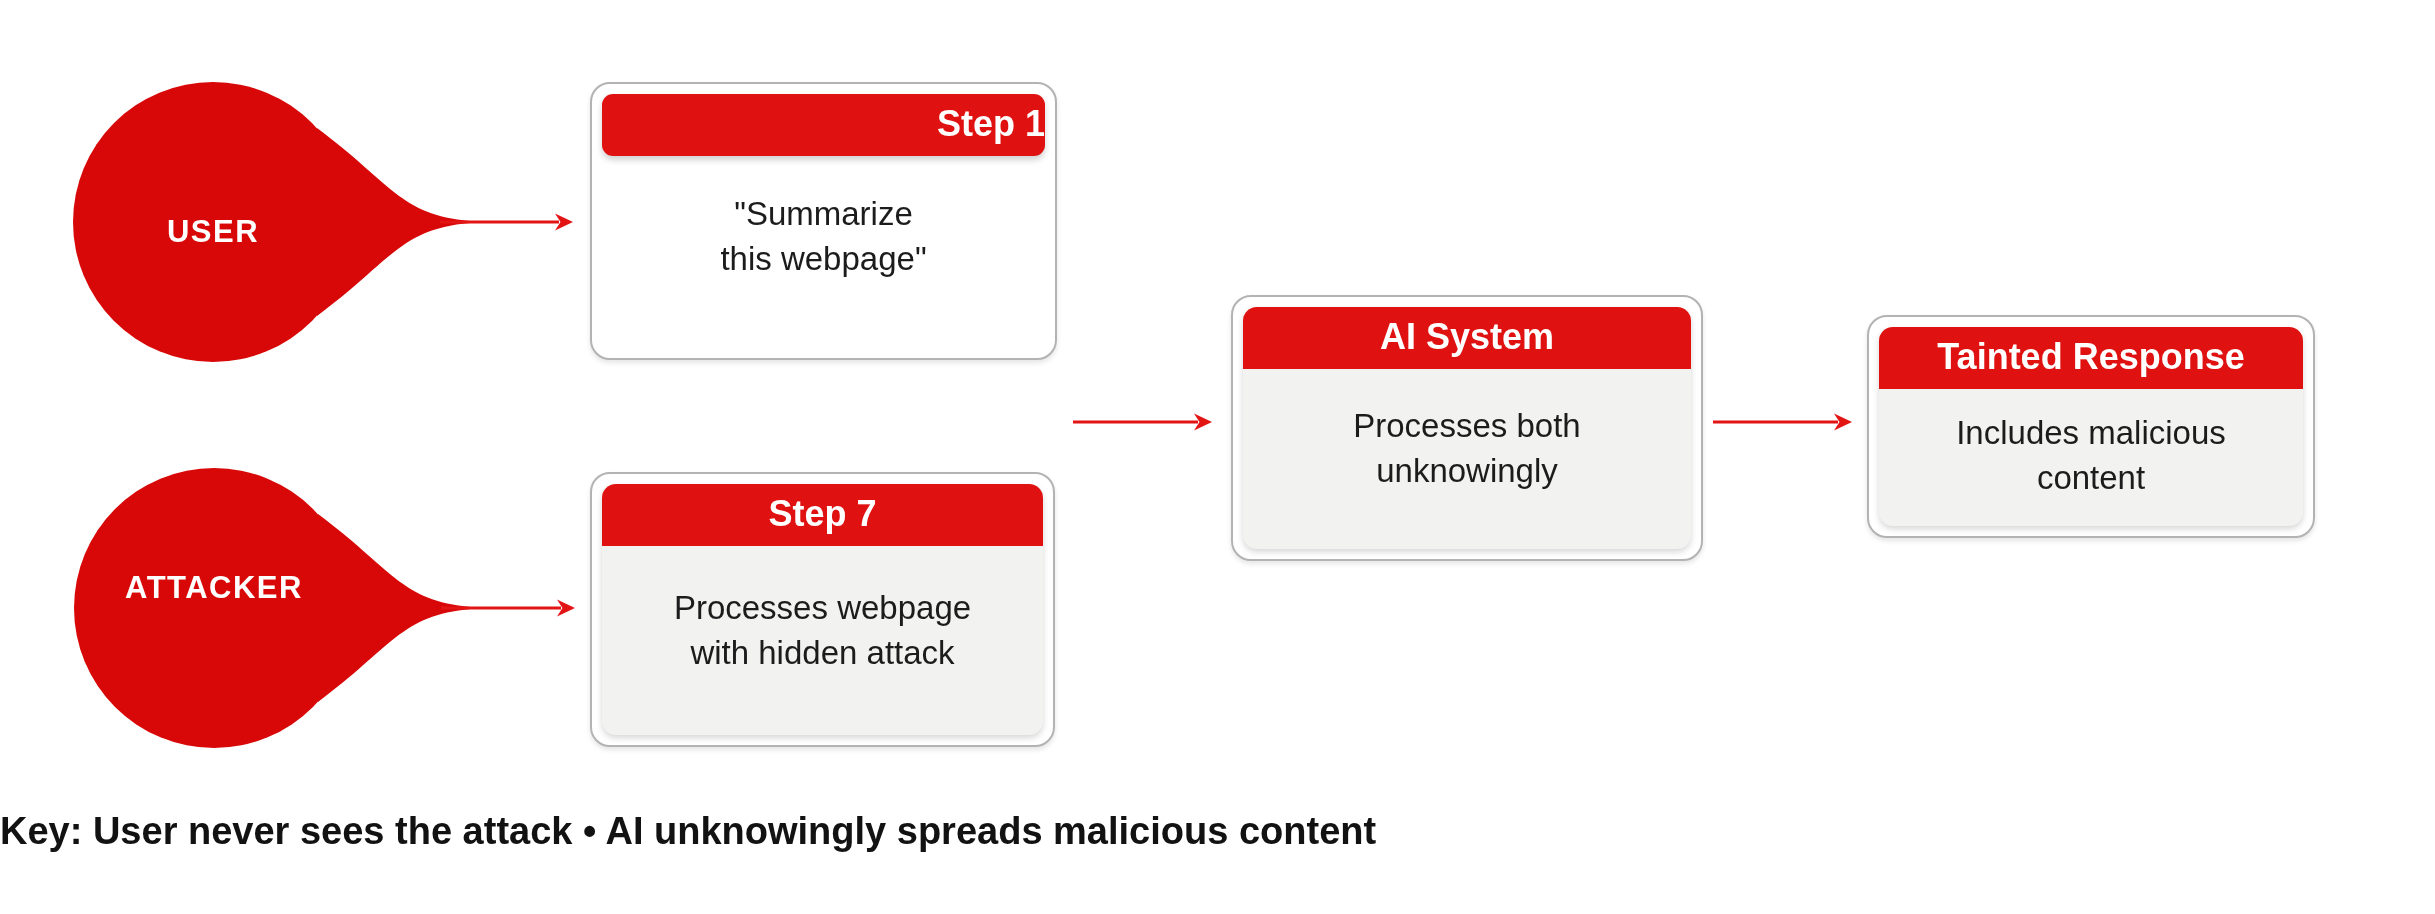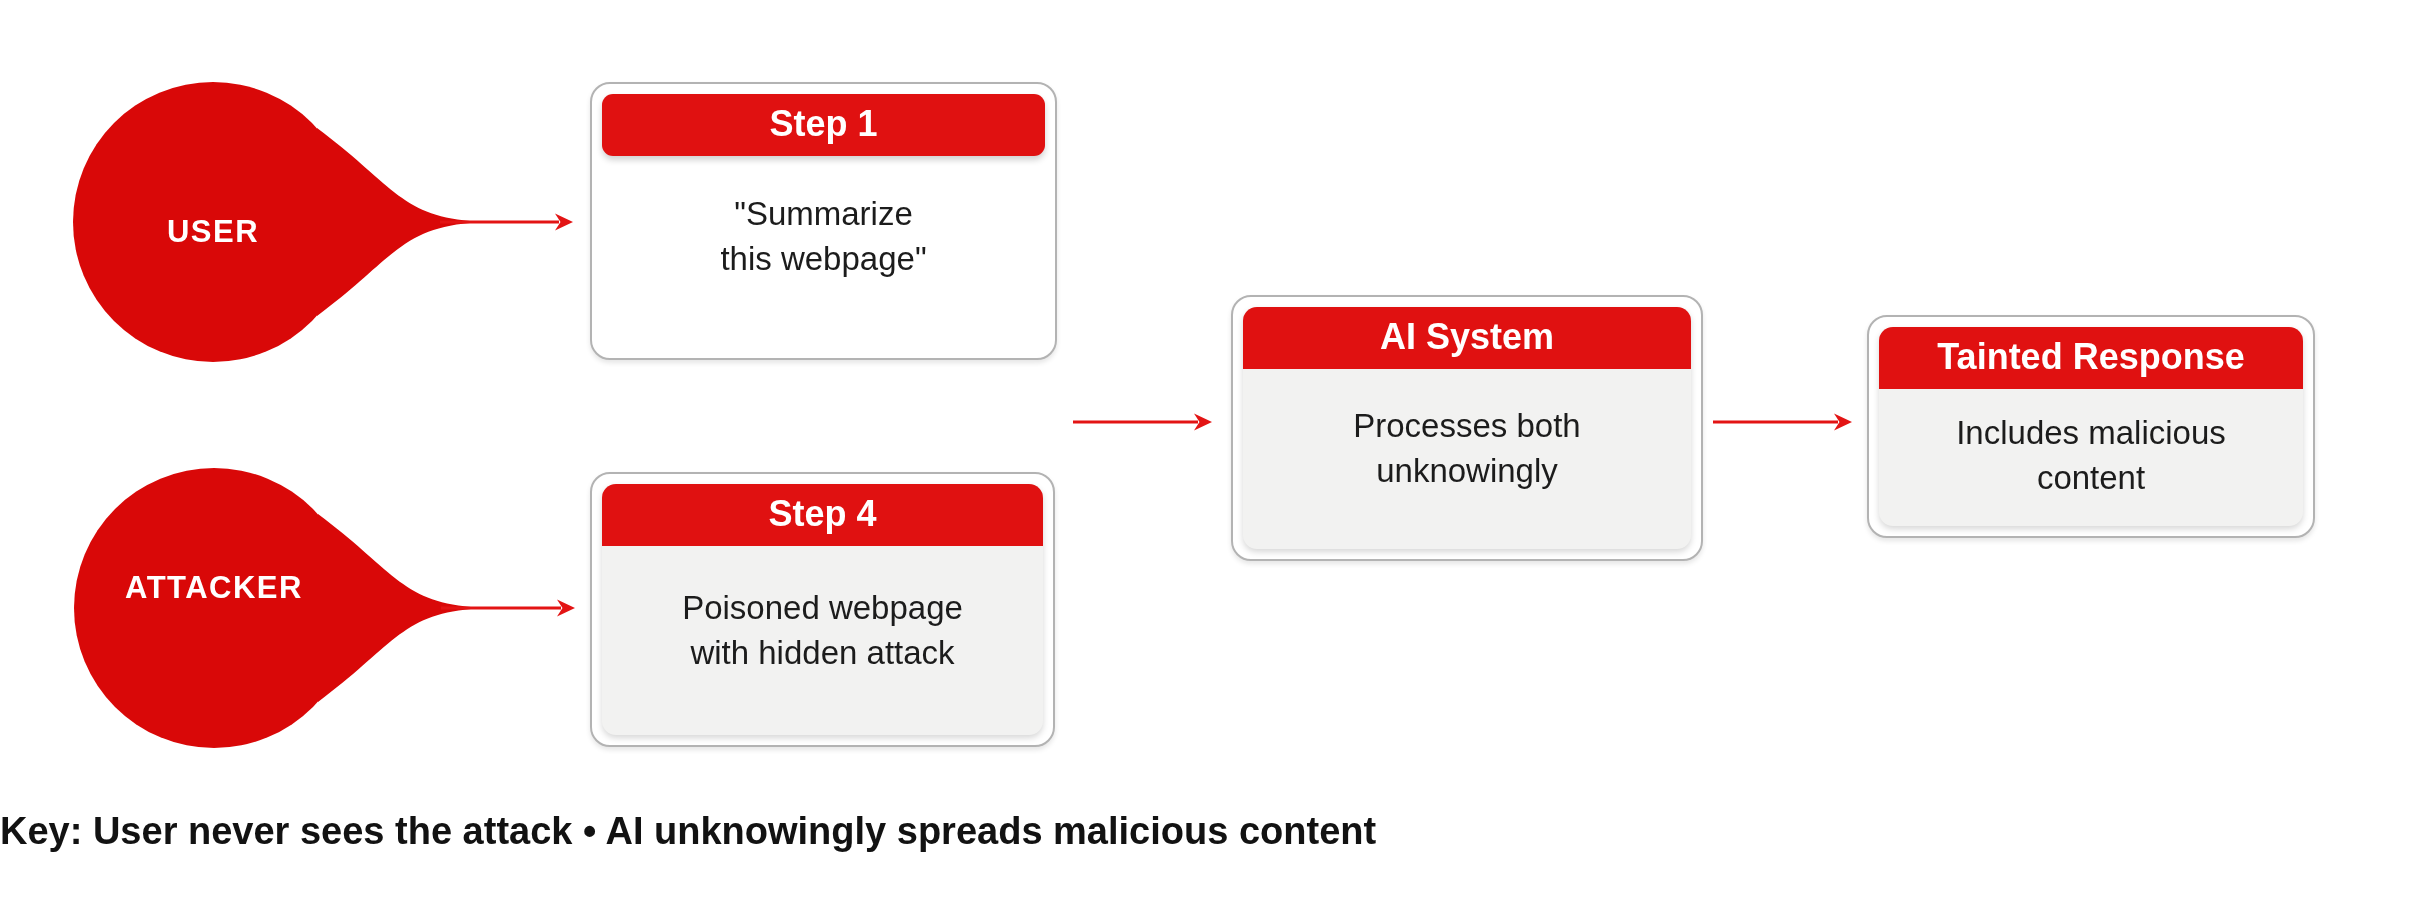--- a/index.html
+++ b/index.html
@@ -55,20 +55,21 @@
     font-weight: bold;
     font-size: 36px;
     line-height: 40px;
     text-align: center;
     padding: 10px 0 12px 0;
     flex: 0 0 auto;
   }
   .panel-plain .panel-header {
     border-radius: 11px;
     box-shadow: 0 4px 6px rgba(0,0,0,0.18);
+    text-align: right;
   }
   .panel-body {
     flex: 1 1 auto;
     display: flex;
     align-items: center;
     justify-content: center;
     text-align: center;
     white-space: pre-line;
     font-size: 33px;
     line-height: 1.36;
@@ -119,22 +120,22 @@
   <div class="card card-step1" style="left:590px; top:82px; width:467px; height:278px;">
     <div class="panel panel-plain">
       <div class="panel-header">Step 1</div>
       <div class="panel-body">"Summarize
 this webpage"</div>
     </div>
   </div>
 
   <div class="card card-step2" style="left:590px; top:472px; width:465px; height:275px;">
     <div class="panel panel-filled">
-      <div class="panel-header">Step 4</div>
-      <div class="panel-body">Poisoned webpage
+      <div class="panel-header">Step 7</div>
+      <div class="panel-body">Processes webpage
 with hidden attack</div>
     </div>
   </div>
 
   <div class="card card-ai" style="left:1231px; top:295px; width:472px; height:266px;">
     <div class="panel panel-filled">
       <div class="panel-header">AI System</div>
       <div class="panel-body">Processes both
 unknowingly</div>
     </div>

